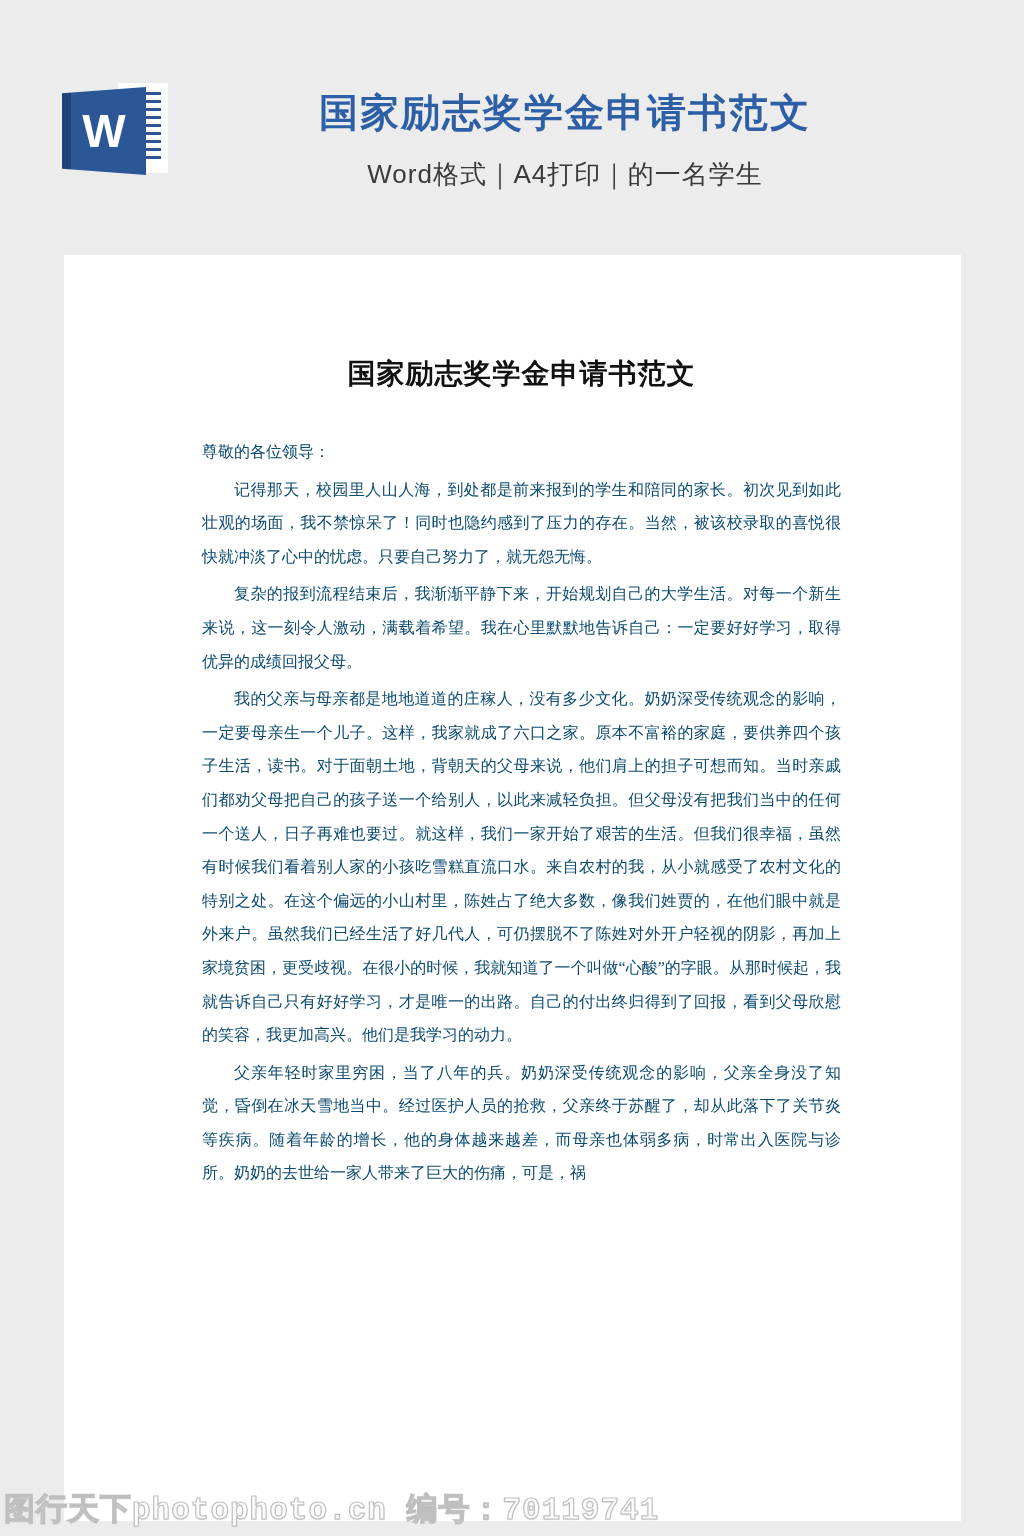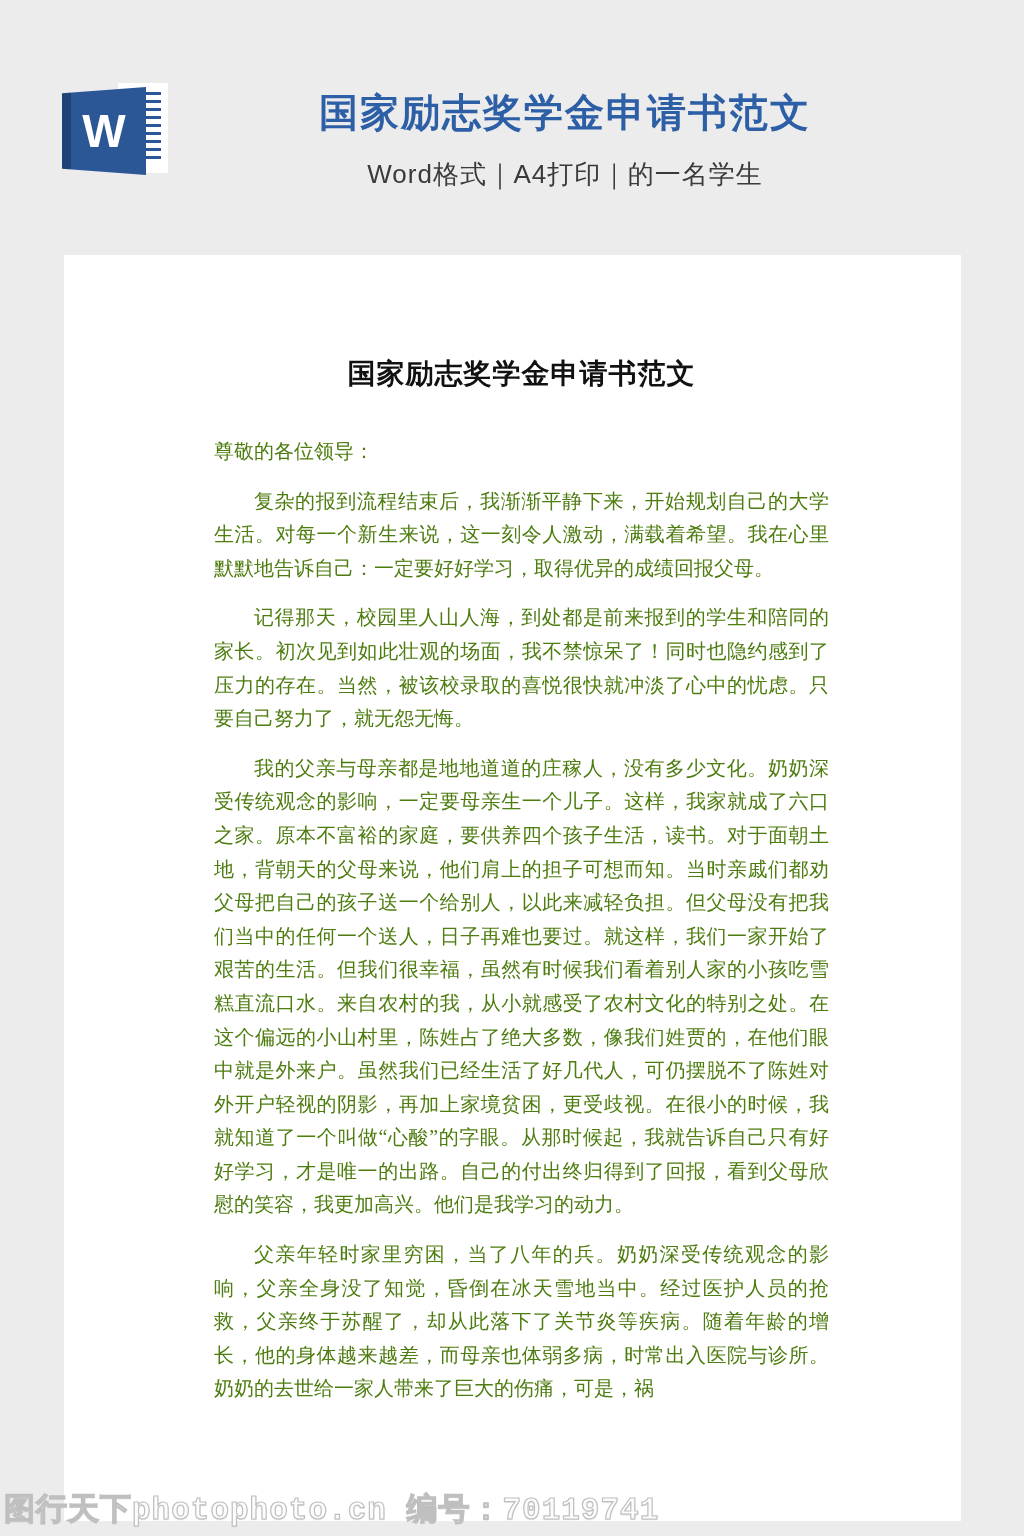--- a/index.html
+++ b/index.html
@@ -49,21 +49,21 @@
     background: #ffffff;
   }
   .sheet-inner { padding: 100px 116px 0 134px; }
 
   .doc-title {
     text-align: center; font-size: 28px; font-weight: 700; color: #111111;
     letter-spacing: 1px; margin: 0 0 42px 0;
     font-family: "Liberation Serif", "DejaVu Serif", serif;
   }
   .doc-body p {
-    margin: 16px; font-size: 20px; line-height: 33.6px; color: #4d7c0f;
+    margin: 4px; font-size: 16px; line-height: 33.6px; color: #0c4a6e;
     text-align: justify;
     font-family: "Liberation Serif", "DejaVu Serif", serif;
   }
   .doc-body p.para { text-indent: 2em; }
 
   
   .watermark {
     position: absolute; left: 4px; top: 1488px; z-index: 5;
     font-size: 31px; font-weight: 700; letter-spacing: 1px;
     color: rgba(255,255,255,0.92);
@@ -89,21 +89,21 @@
     <div class="header-title">国家励志奖学金申请书范文</div>
     <div class="header-subtitle">Word格式｜A4打印｜的一名学生</div>
   </div>
 </div>
 
 <div class="sheet">
   <div class="sheet-inner">
     <h1 class="doc-title">国家励志奖学金申请书范文</h1>
     <div class="doc-body">
       <p>尊敬的各位领导：</p>
+        <p class="para">记得那天，校园里人山人海，到处都是前来报到的学生和陪同的家长。初次见到如此壮观的场面，我不禁惊呆了！同时也隐约感到了压力的存在。当然，被该校录取的喜悦很快就冲淡了心中的忧虑。只要自己努力了，就无怨无悔。</p>
         <p class="para">复杂的报到流程结束后，我渐渐平静下来，开始规划自己的大学生活。对每一个新生来说，这一刻令人激动，满载着希望。我在心里默默地告诉自己：一定要好好学习，取得优异的成绩回报父母。</p>
-        <p class="para">记得那天，校园里人山人海，到处都是前来报到的学生和陪同的家长。初次见到如此壮观的场面，我不禁惊呆了！同时也隐约感到了压力的存在。当然，被该校录取的喜悦很快就冲淡了心中的忧虑。只要自己努力了，就无怨无悔。</p>
         <p class="para">我的父亲与母亲都是地地道道的庄稼人，没有多少文化。奶奶深受传统观念的影响，一定要母亲生一个儿子。这样，我家就成了六口之家。原本不富裕的家庭，要供养四个孩子生活，读书。对于面朝土地，背朝天的父母来说，他们肩上的担子可想而知。当时亲戚们都劝父母把自己的孩子送一个给别人，以此来减轻负担。但父母没有把我们当中的任何一个送人，日子再难也要过。就这样，我们一家开始了艰苦的生活。但我们很幸福，虽然有时候我们看着别人家的小孩吃雪糕直流口水。来自农村的我，从小就感受了农村文化的特别之处。在这个偏远的小山村里，陈姓占了绝大多数，像我们姓贾的，在他们眼中就是外来户。虽然我们已经生活了好几代人，可仍摆脱不了陈姓对外开户轻视的阴影，再加上家境贫困，更受歧视。在很小的时候，我就知道了一个叫做“心酸”的字眼。从那时候起，我就告诉自己只有好好学习，才是唯一的出路。自己的付出终归得到了回报，看到父母欣慰的笑容，我更加高兴。他们是我学习的动力。</p>
         <p class="para">父亲年轻时家里穷困，当了八年的兵。奶奶深受传统观念的影响，父亲全身没了知觉，昏倒在冰天雪地当中。经过医护人员的抢救，父亲终于苏醒了，却从此落下了关节炎等疾病。随着年龄的增长，他的身体越来越差，而母亲也体弱多病，时常出入医院与诊所。奶奶的去世给一家人带来了巨大的伤痛，可是，祸</p>
     </div>
   </div>
 </div>
 
 <div class="watermark"><span>图行天下photophoto.cn</span> <span>编号：</span><span>70119741</span></div>
 
 </body></html>

